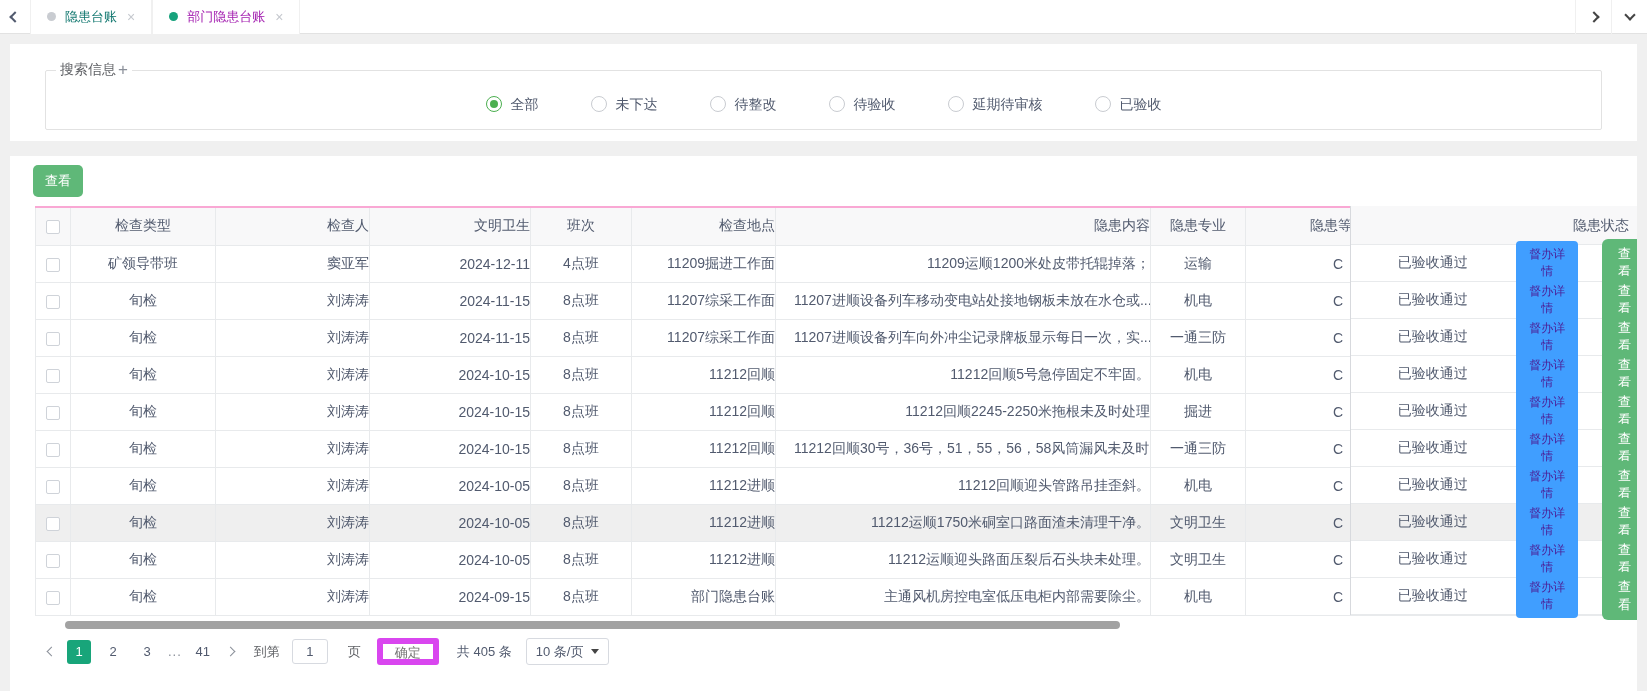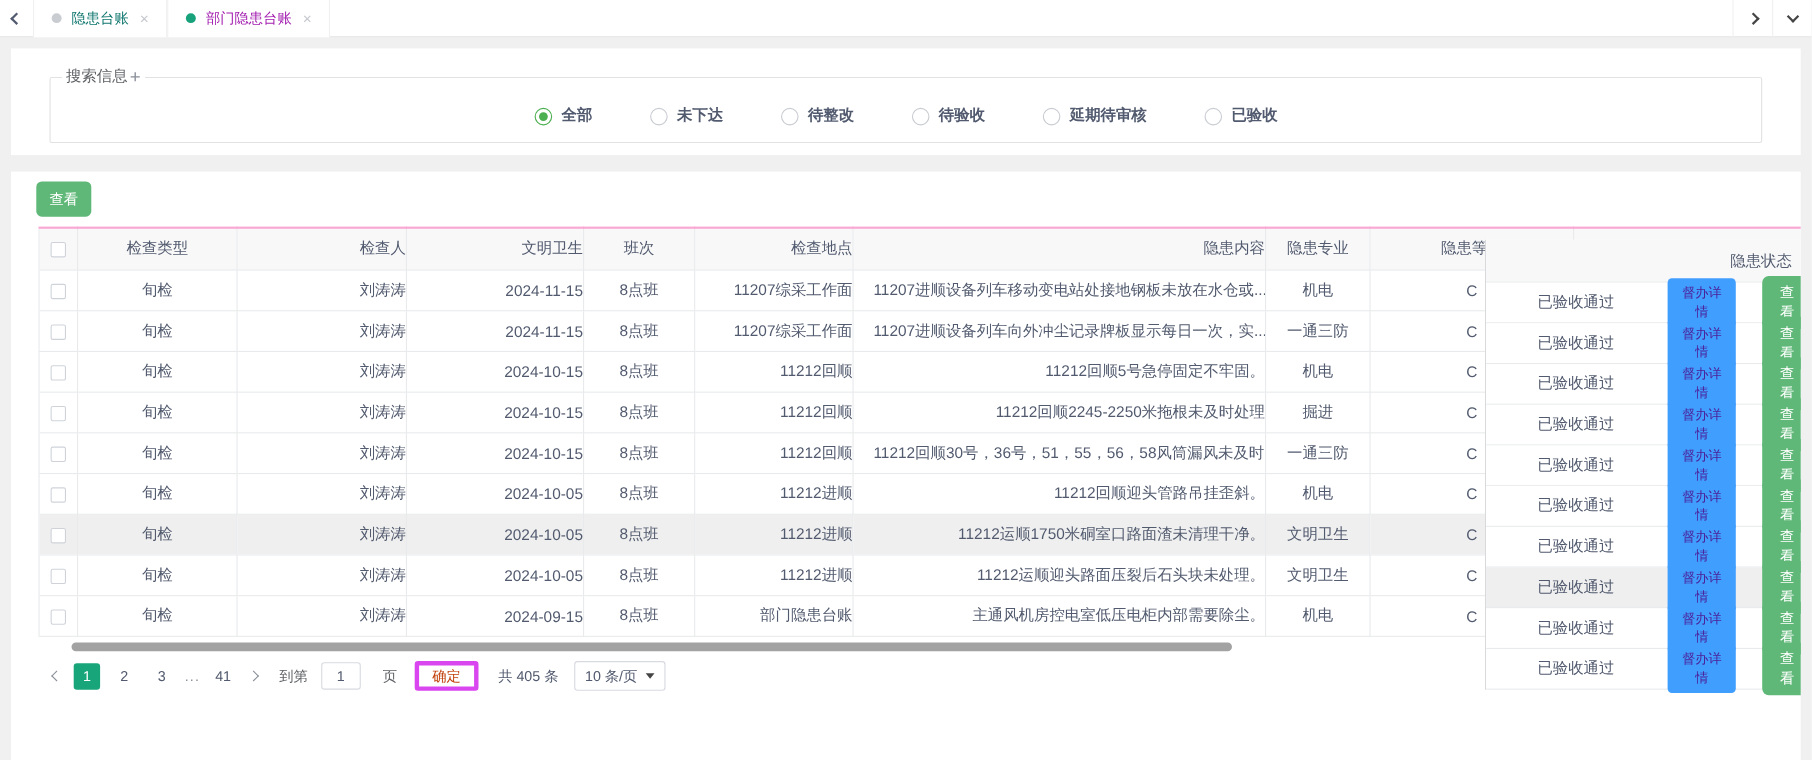--- a/index.html
+++ b/index.html
@@ -27,61 +27,61 @@
   .topbar-right { margin-left:auto; display:flex; }
   .topbar-right .nav-btn { border-left:1px solid #f0f0f0; width:36px; }
   .topbar-right .chev { border-color:#444; }
 
   
   .search-panel { margin:10px 10px 0; background:#fff; height:97px; padding-top:16px; }
   .search-fieldset { margin:0 35px; border:1px solid #e2e2e2; border-radius:2px; height:70px; padding:0 10px; }
   .search-fieldset legend { font-size:14px; color:#606266; padding:0 4px; display:flex; align-items:center; }
   .plus-icon { color:#8a8f99; font-size:17px; margin-left:2px; font-weight:400; }
   .radio-row { display:flex; justify-content:center; gap:52px; padding-top:16px; }
-  .radio-item { display:flex; align-items:flex-end; cursor:pointer;font-weight:bold; }
+  .radio-item { display:flex; align-items:flex-start; cursor:pointer; }
   .radio-circle { width:16px; height:16px; border:1px solid #c9ccd1; border-radius:50%; background:#fff; position:relative; margin-right:9px; }
   .radio-item.sel .radio-circle { border-color:var(--radio,#4CAF50); }
   .radio-item.sel .radio-circle::after { content:""; position:absolute; left:3px; top:3px; width:8px; height:8px; border-radius:50%; background:var(--radio,#4CAF50); }
 
   
   .table-panel { margin:15px 10px 0; background:#fff; height:619px; padding-top:9px; overflow:hidden; }
   .btn-view-top { margin-left:23px; background:var(--green,#5FB878); color:#fff; border:none; border-radius:5px; padding:7px 12px; font-size:13px; cursor:pointer; }
   .table-zone { position:relative; margin:9px 0 0 25px; width:1612px; }
   table.grid { border-collapse:collapse; table-layout:fixed; width:1612px; font-size:14px; border-top:2px solid #f9a8d4; border-left:1px solid #e8eaec; }
   .grid th, .grid td { border-bottom:1px solid #e8eaec; border-right:1px solid #e8eaec; height:37px; padding:0; overflow:hidden; white-space:nowrap; color:#515a6e; }
   .grid th { height:38px; background:#f8f8f9; font-weight:400; }
   .ta-c { text-align:center; }
   .ta-l { text-align:right; padding-left:18px !important; }
   th.col-level { text-align:center; }
   tr.hl td { background:#efefef; }
   .cb { display:inline-block; width:14px; height:14px; border:1px solid #cfd3d9; border-radius:2px; background:#fff; vertical-align:middle; cursor:pointer; }
 
   
-  .fixed-right { position:absolute; top:12px; right:0; width:297px; height:409px; border-left:1px solid #d7d9dd; background:#fff; }
+  .fixed-right { position:absolute; top:0; right:0; width:297px; height:409px; border-left:1px solid #d7d9dd; background:#fff; }
   .ov-head { height:39px; line-height:38px; background:#f8f8f9; border-bottom:1px solid #e8eaec; text-align:right; padding-right:18px; }
   .ov-row { height:37px; display:flex; align-items:center; border-bottom:1px solid #e8eaec; background:#fff; }
   .ov-row.hl { background:#efefef; }
   .ov-status { width:150px; margin-left:10px; text-align:center; }
   .btn-supervise { margin-left:12px; background:var(--blue,#409eff); color:#4c1d95; border:none; border-radius:4px; font-size:12px; padding:5px 8px; cursor:pointer; }
   .btn-rowview { margin-left:24px; background:var(--green,#5FB878); color:#fff; border:none; border-radius:6px; font-size:13px; padding:6px 10px; cursor:pointer; }
 
   
   .hscroll { margin:4px 0 0 25px; width:1612px; height:10px; position:relative; }
   .hscroll .thumb { position:absolute; left:30px; top:1px; width:1055px; height:8px; background:#a2a2a2; border-radius:4px; cursor:pointer; }
 
   
   .pager { display:flex; align-items:center; margin:8px 0 0 30px; font-size:13px; color:#515a6e; height:28px; }
   .pg-chev { width:22px; height:24px; display:flex; align-items:center; justify-content:center; cursor:pointer; }
   .pg-chev .chev { width:7px; height:7px; border-width:1.5px; border-color:#8a8f99; }
   .pg-num { min-width:24px; height:24px; line-height:24px; text-align:center; margin:0 5px; cursor:pointer; border-radius:3px; }
   .pg-num.active { background:var(--pgreen,#18a57a); color:#fff; }
   .pg-dots { margin:0 4px; color:#8a8f99; letter-spacing:1px; }
   .jump-label { margin:0 4px 0 12px; color:#606266; }
   .jump-input { width:36px; height:25px; border:1px solid #d7dae0; border-radius:3px; text-align:center; margin:0 8px; font-size:13px; color:#515a6e; font-family:inherit; }
-  .btn-confirm { margin:0 4px 0 12px; height:27px; padding:0 12px; background:#fff; border:4px solid #d946ef; border-radius:3px; font-size:13px; color:#c2410c; cursor:pointer; font-family:inherit; }
+  .btn-confirm { margin:0 4px 0 12px; height:27px; padding:0 12px; background:#fff; border:6px solid #d946ef; border-radius:3px; font-size:13px; color:#737373; cursor:pointer; font-family:inherit; }
   .total-label { margin:0 10px 0 14px; }
   .size-select { height:27px; border:1px solid #d7dae0; border-radius:3px; display:flex; align-items:center; padding:0 9px; background:#fff; cursor:pointer; margin-left:4px; }
   .caret-down { width:0; height:0; border-left:4px solid transparent; border-right:4px solid transparent; border-top:5px solid #444; margin-left:8px; }
 </style>
 </head>
 <body>
 
 <div class="topbar">
   <div class="nav-btn">
       <span class="chev left"></span>
@@ -171,20 +171,32 @@
           <th class="ta-l">检查地点</th>
           <th class="ta-l">隐患内容</th>
           <th class="ta-c">隐患专业</th>
           <th class="col-level">隐患等级</th>
           <th></th>
         </tr>
       </thead>
       <tbody>
         <tr>
           <td class="ta-c"><span class="cb"></span></td>
+          <td class="ta-c">矿领导带班</td>
+          <td class="ta-l">窦亚军</td>
+          <td class="ta-l">2024-12-11</td>
+          <td class="ta-c">4点班</td>
+          <td class="ta-l">11209掘进工作面</td>
+          <td class="ta-l">11209运顺1200米处皮带托辊掉落；</td>
+          <td class="ta-c">运输</td>
+          <td class="ta-c">C</td>
+          <td></td>
+        </tr>
+        <tr>
+          <td class="ta-c"><span class="cb"></span></td>
           <td class="ta-c">旬检</td>
           <td class="ta-l">刘涛涛</td>
           <td class="ta-l">2024-11-15</td>
           <td class="ta-c">8点班</td>
           <td class="ta-l">11207综采工作面</td>
           <td class="ta-l">11207进顺设备列车移动变电站处接地钢板未放在水仓或...</td>
           <td class="ta-c">机电</td>
           <td class="ta-c">C</td>
           <td></td>
         </tr>

